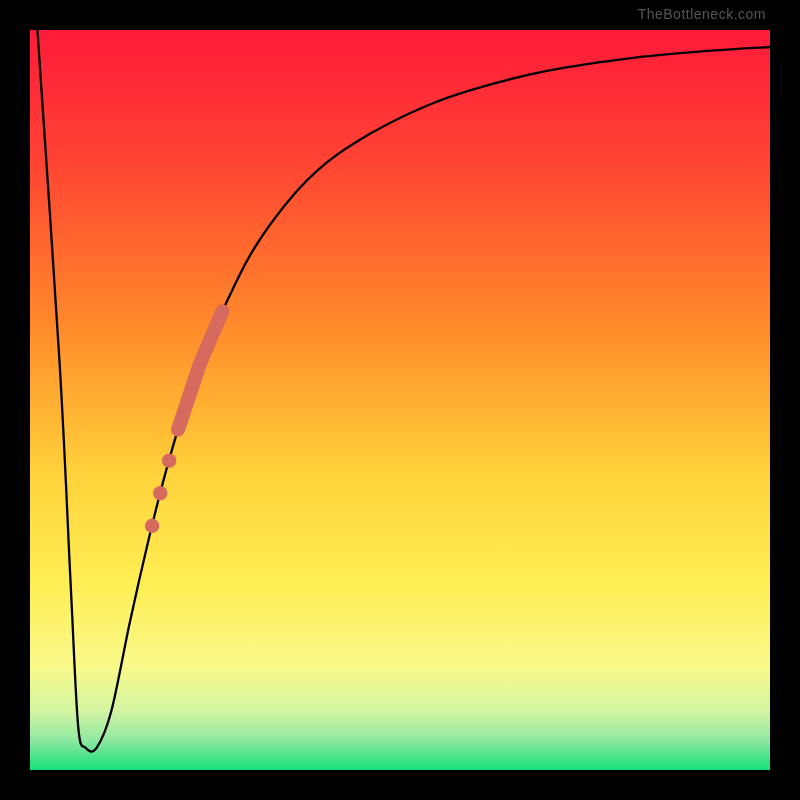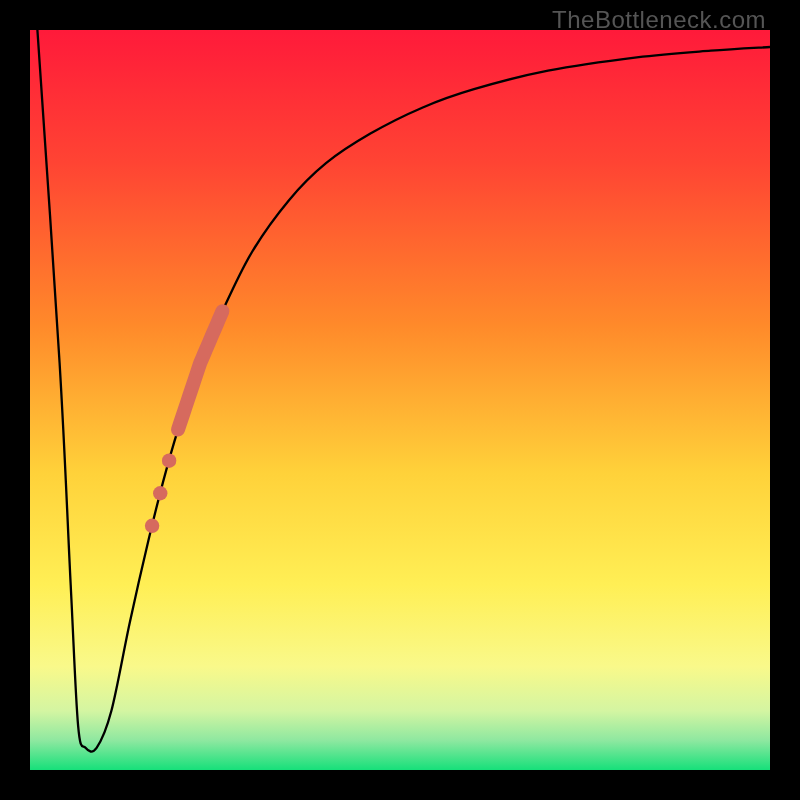--- a/index.html
+++ b/index.html
@@ -27,21 +27,21 @@
   }
   .gradient-bg {
     position: absolute;
     inset: 0;
   }
   .watermark {
     position: absolute;
     top: 6px;
     right: 34px;
     color: #555;
-    font-size: 24px;
+    font-size: 14px;
     font-weight: 500;
     letter-spacing: 0.5px;
     user-select: none;
   }
   svg.curve {
     position: absolute;
     inset: 0;
   }
 </style>
 </head>

